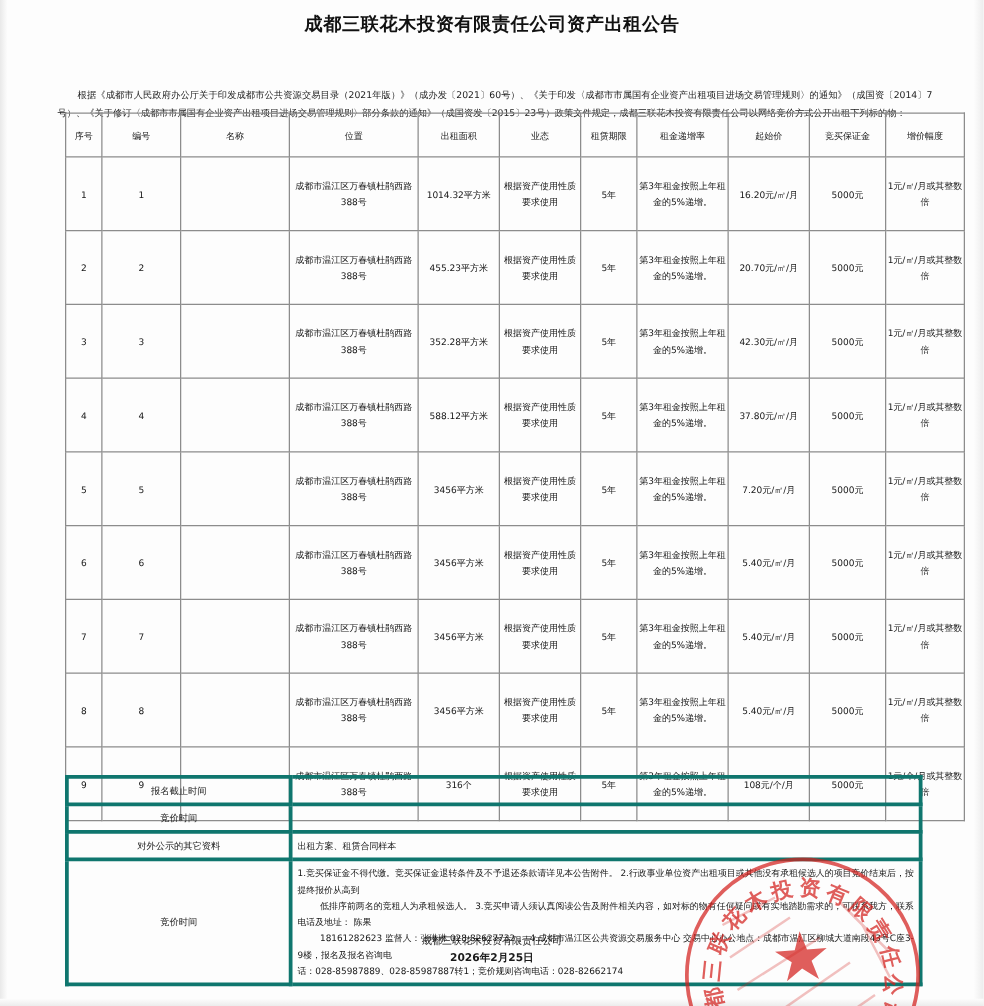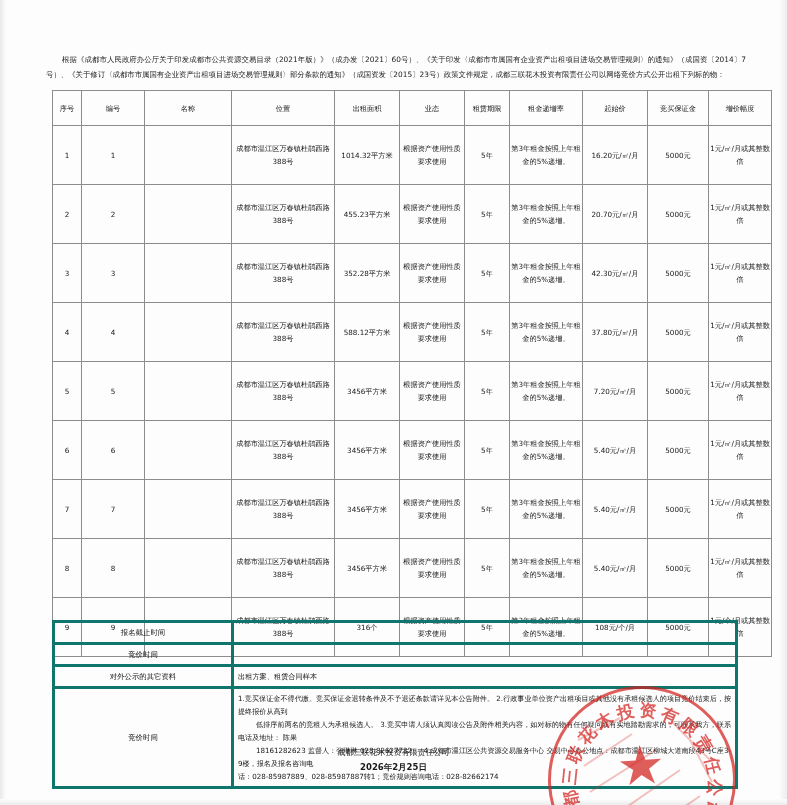--- a/index.html
+++ b/index.html
@@ -23,21 +23,21 @@
 
   .doc-title{
     position:absolute;top:10px;left:0;width:787px;
     text-align:center;
     font-size:14.5px;font-weight:bold;
     letter-spacing:0.5px;
     color:#111;
   }
 
   .intro{
-    position:absolute;top:52px;left:46px;width:700px;
+    position:absolute;top:68px;left:46px;width:700px;
     font-size:7.4px;line-height:15px;
     text-align:justify;
     color:#1b1b1b;
   }
   .intro .ind{display:inline-block;width:16px;}
 
   table.main{
     position:absolute;top:90px;left:52px;
     width:686px;
     border-collapse:collapse;
@@ -155,20 +155,21 @@
 </style>
 </head>
 <body>
 
 <div class="page">
 
   <div class="scan-edge-left"></div>
   <div class="scan-edge-right"></div>
   <div class="scan-edge-bottom"></div>
 
+  <div class="doc-title">成都三联花木投资有限责任公司资产出租公告</div>
 
   <div class="intro"><span class="ind"></span><span>根据《成都市人民政府办公厅关于印发成都市公共资源交易目录（2021年版）》（成办发〔2021〕60号）、《关于印发〈成都市市属国有企业资产出租项目进场交易管理规则〉的通知》（成国资〔2014〕7号）、《关于修订〈成都市市属国有企业资产出租项目进场交易管理规则〉部分条款的通知》（成国资发〔2015〕23号）政策文件规定，成都三联花木投资有限责任公司以网络竞价方式公开出租下列标的物：</span></div>
 
   <table class="main">
     <thead>
       <tr>
         <th class="c-xuhao">
             <span class="th-stack">序号</span>
           </th>
         <th class="c-bianhao">编号</th>

